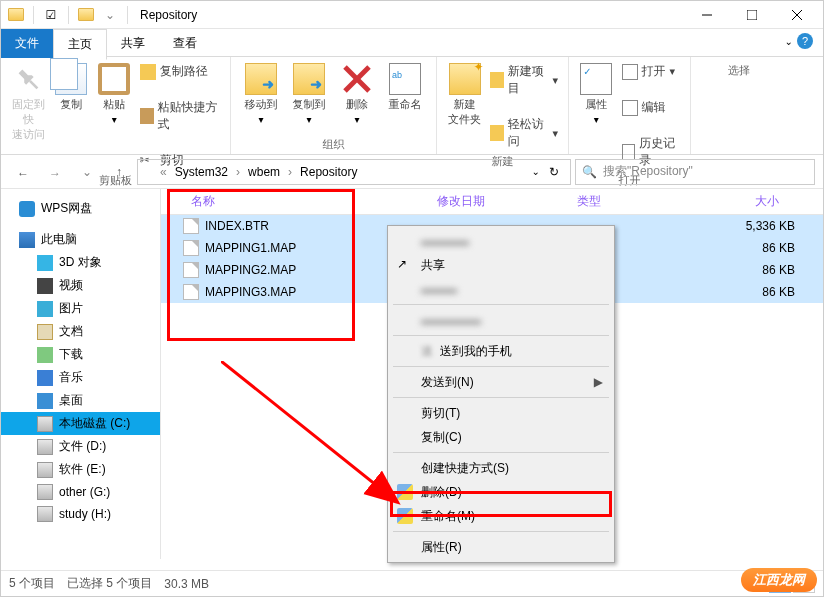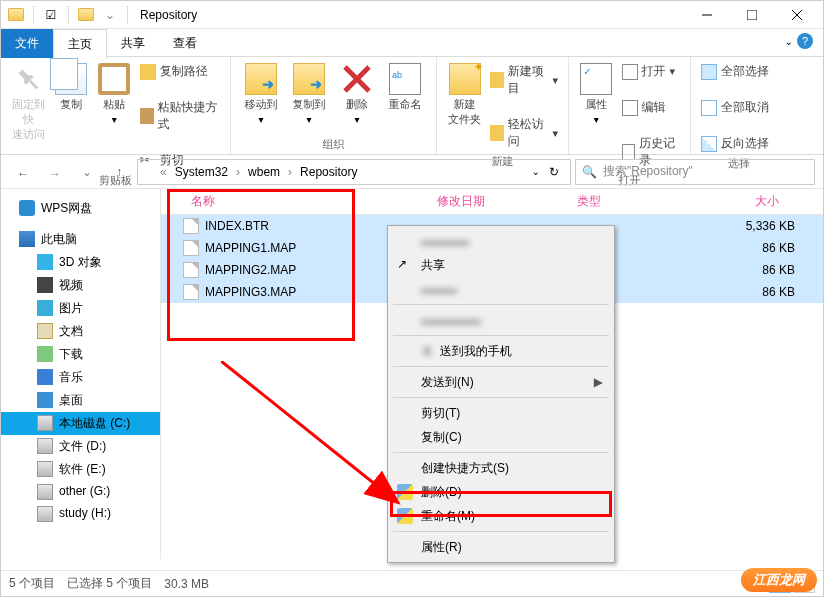--- a/index.html
+++ b/index.html
@@ -43,37 +43,37 @@
 .nav-row{height:34px;display:flex;align-items:center;gap:4px;padding:2px 8px;border-bottom:1px solid #e5e5e5}
 .nav-btn{width:28px;height:28px;display:flex;align-items:center;justify-content:center;color:#888}
 .nav-btn.enabled{color:#555}
 .addr-bar{flex:1;height:26px;border:1px solid #ccc;display:flex;align-items:center;padding:0 4px;gap:2px}
 .addr-bar .crumb{padding:2px 4px}
 .addr-bar .sep{color:#888;padding:0 2px}
 .refresh-btn{width:24px;height:24px;display:flex;align-items:center;justify-content:center}
 .search-box{width:240px;height:26px;border:1px solid #ccc;display:flex;align-items:center;padding:0 6px;gap:6px;color:#888}
 .content{display:flex;height:370px}
 .tree{width:160px;border-right:1px solid #e5e5e5;padding:8px 0;overflow:hidden}
-.tree-item{display:flex;align-items:flex-start;gap:6px;padding:3px 8px 3px 18px}
+.tree-item{display:flex;align-items:center;gap:6px;padding:3px 8px 3px 18px}
 .tree-item.indent{padding-left:36px}
 .tree-item.selected{background:#0ea5e9}
 .tree .tico{width:16px;height:16px;flex-shrink:0}
 .ico-wps{background:#2a8dd4;border-radius:3px}
 .ico-pc{background:linear-gradient(#4a90d9,#2a6fb5)}
 .ico-3d{background:#35b5e5}
 .ico-video{background:#444}
 .ico-pic{background:#3aaed8}
 .ico-doc{background:#e5d9b6;border:1px solid #c0a050}
 .ico-dl{background:#7fc97f}
 .ico-music{background:#3a7fd5}
 .ico-desktop{background:#3a8fd5}
 .ico-disk{background:linear-gradient(#e8e8e8,#b8b8b8);border:1px solid #999}
 .filepane{flex:1;position:relative}
 .columns{height:26px;display:flex;align-items:center;border-bottom:1px solid #e5e5e5;padding-left:22px}
-.col{padding:4px 8px;color:#ec4899}
+.col{padding:4px 8px;color:#8b5cf6}
 .col-name{width:246px}
 .col-date{width:140px}
 .col-type{width:120px}
 .col-size{width:98px;text-align:right}
 .file-row{height:22px;display:flex;align-items:center;padding-left:22px;background:#cde8ff}
 .file-row .fico{width:16px;height:16px;background:#fff;border:1px solid #bbb;margin-right:6px;position:relative}
 .file-row .fico:before{content:"";position:absolute;right:0;top:0;border:3px solid transparent;border-right-color:#bbb;border-top-color:#bbb}
 .file-row .cell-name{width:240px}
 .file-row .cell-date{width:140px}
 .file-row .cell-type{width:120px}
@@ -248,36 +248,20 @@
         <div class="small-row">
             <span class="sico" style="border:1px solid #888"></span>
             <span>历史记录</span>
           </div>
       </div>
     </div>
     <div class="label">打开</div>
   </div>
 
   <div class="ribbon-group" style="width:96px;border-right:none">
-    <div class="body">
-      <div class="small-list">
-        <div class="small-row">
-            <span class="sico" style="background:#cde8ff;border:1px solid #7fb5e8"></span>
-            <span>全部选择</span>
-          </div>
-        <div class="small-row">
-            <span class="sico" style="border:1px solid #7fb5e8"></span>
-            <span>全部取消</span>
-          </div>
-        <div class="small-row">
-            <span class="sico" style="background:linear-gradient(45deg,#cde8ff 50%,#fff 50%);border:1px solid #7fb5e8"></span>
-            <span>反向选择</span>
-          </div>
-      </div>
-    </div>
     <div class="label">选择</div>
   </div>
 </div>
 
 <div class="nav-row">
   <div class="nav-btn enabled">←</div>
   <div class="nav-btn">→</div>
   <div class="nav-btn">⌄</div>
   <div class="nav-btn enabled">↑</div>
   <div class="addr-bar">

